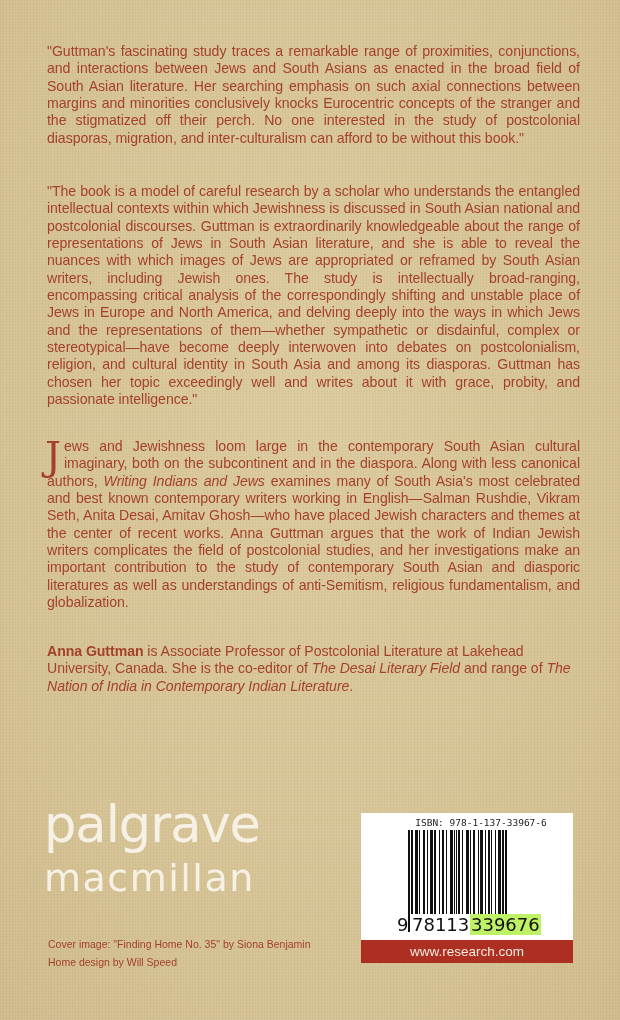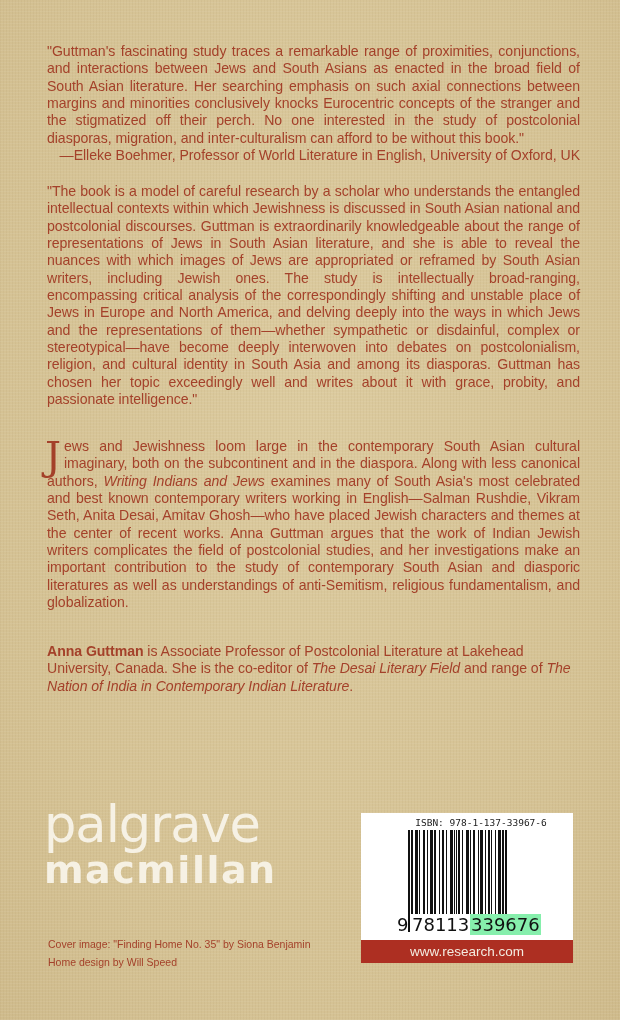--- a/index.html
+++ b/index.html
@@ -29,21 +29,21 @@
   }
   .bio { top: 643px; }
   .bio b { font-weight: bold; margin-top: 8px; }
   i { font-style: italic; }
   .logo {
     position: absolute; left: 44px; top: 800px;
     color: #f6f1e4; font-family: "DejaVu Sans", sans-serif;
     font-weight: normal; letter-spacing: 0px;
   }
   .logo .l1 { display: block; font-size: 51px; line-height: 50px; letter-spacing: -1px; }
-  .logo .l2 { display: block; font-size: 38px; line-height: 40px; letter-spacing: 1.5px; margin-top: 0px; font-weight: bold; }
+  .logo .l2 { display: block; font-size: 38px; line-height: 40px; letter-spacing: 1.5px; margin-top: 8px; }
   .credits {
     position: absolute; left: 48px; top: 935px;
     font-size: 10.5px; line-height: 18px; color: #a4412a;
   }
   .barcode-box {
     position: absolute; left: 361px; top: 813px; width: 212px; height: 150px;
     background: #ffffff;
   }
   .isbn {
     position: absolute; top: 4px; left: 0; width: 100%; text-align: center;
@@ -57,33 +57,32 @@
   .bars span { display: block; background: #111; height: 100%; }
   .bars span.gap { background: transparent; }
   .bars span.long { height: 106%; }
   .barnum {
     position: absolute; left: 36px; top: 101px; width: 150px;
     font-family: "DejaVu Sans", sans-serif; font-size: 18px; color: #111;
     background: transparent;
   }
   .barnum .d0 { position: absolute; left: 0; top: 0; }
   .barnum .d1 { position: absolute; left: 14px; top: 0; background:#fff; padding: 0 1px; }
-  .barnum .d2 { position: absolute; left: 73px; top: 0; background:#86efac; padding: 0 1px; }
+  .barnum .d2 { position: absolute; left: 73px; top: 0; background:#bef264; padding: 0 1px; }
   .url-band {
     position: absolute; left: 0; bottom: 0; width: 100%; height: 23px;
     background: #ad2f22; color: #f3ebe0; text-align: center;
     font-size: 13.5px; line-height: 23px;
   }
 </style>
 </head>
 <body>
 
 <div class="text-block quote1">
   <span>"Guttman's fascinating study traces a remarkable range of proximities, conjunctions, and interactions between Jews and South Asians as enacted in the broad field of South Asian literature. Her searching emphasis on such axial connections between margins and minorities conclusively knocks Eurocentric concepts of the stranger and the stigmatized off their perch. No one interested in the study of postcolonial diasporas, migration, and inter-culturalism can afford to be without this book."</span>
-  <span class="attribution">—Elleke Boehmer, Professor of World Literature in English, University of Oxford, UK</span>
 </div>
 
 <div class="text-block quote2">
   <span>"The book is a model of careful research by a scholar who understands the entangled intellectual contexts within which Jewishness is discussed in South Asian national and postcolonial discourses. Guttman is extraordinarily knowledgeable about the range of representations of Jews in South Asian literature, and she is able to reveal the nuances with which images of Jews are appropriated or reframed by South Asian writers, including Jewish ones. The study is intellectually broad-ranging, encompassing critical analysis of the correspondingly shifting and unstable place of Jews in Europe and North America, and delving deeply into the ways in which Jews and the representations of them—whether sympathetic or disdainful, complex or stereotypical—have become deeply interwoven into debates on postcolonialism, religion, and cultural identity in South Asia and among its diasporas. Guttman has chosen her topic exceedingly well and writes about it with grace, probity, and passionate intelligence."</span>
 </div>
 
 <div class="text-block blurb">
   <span class="dropcap">J</span><span>ews and Jewishness loom large in the contemporary South Asian cultural imaginary, both on the subcontinent and in the diaspora. Along with less canonical authors, </span><i>Writing Indians and Jews</i><span> examines many of South Asia's most celebrated and best known contemporary writers working in English—Salman Rushdie, Vikram Seth, Anita Desai, Amitav Ghosh—who have placed Jewish characters and themes at the center of recent works. Anna Guttman argues that the work of Indian Jewish writers complicates the field of postcolonial studies, and her investigations make an important contribution to the study of contemporary South Asian and diasporic literatures as well as understandings of anti-Semitism, religious fundamentalism, and globalization.</span>
 </div>
 

